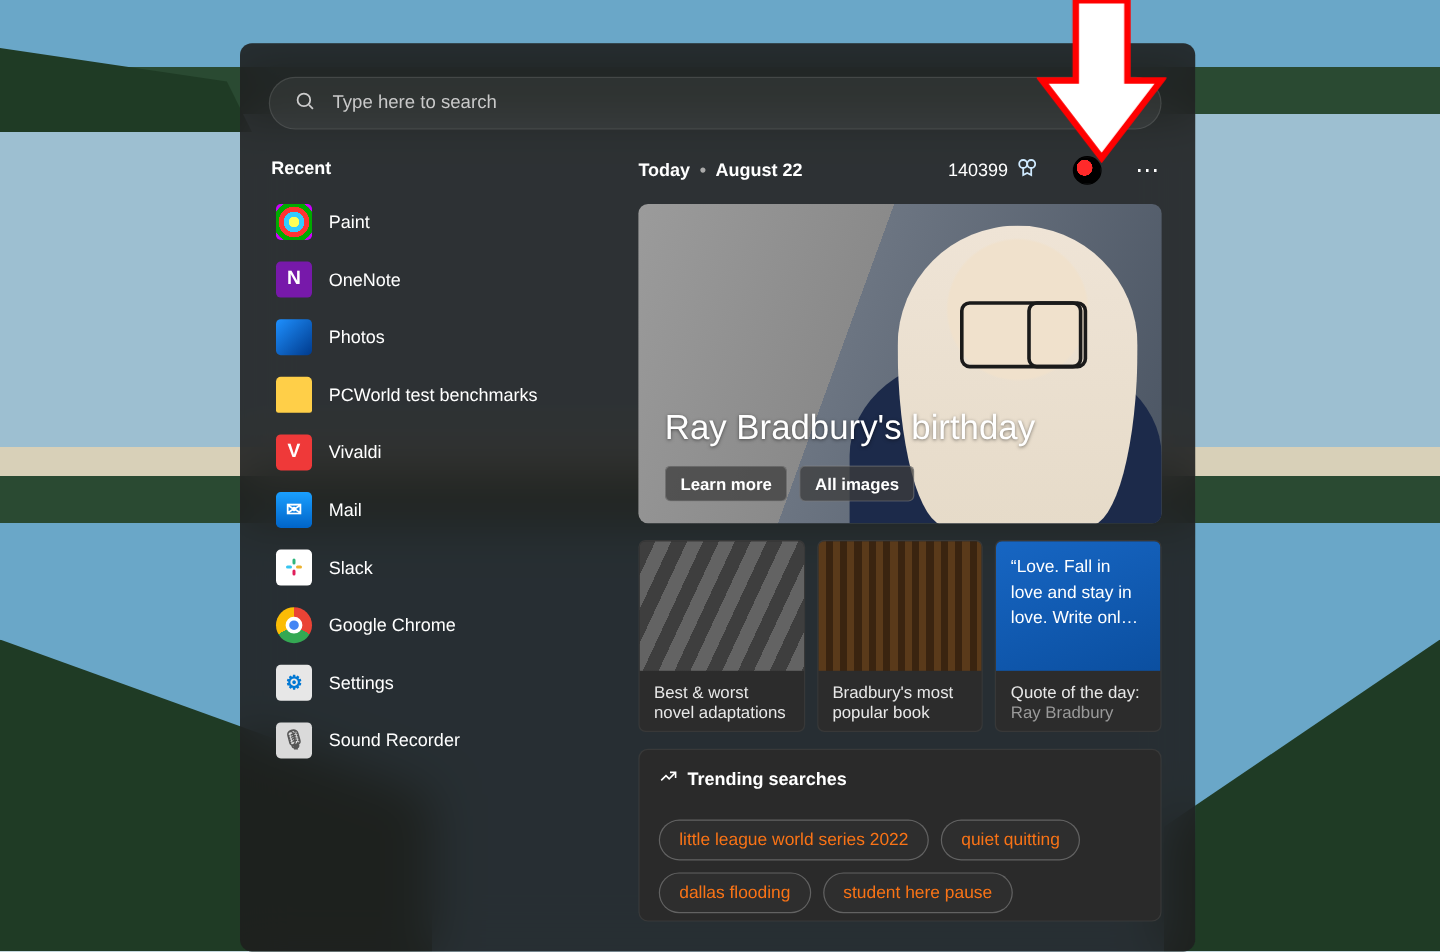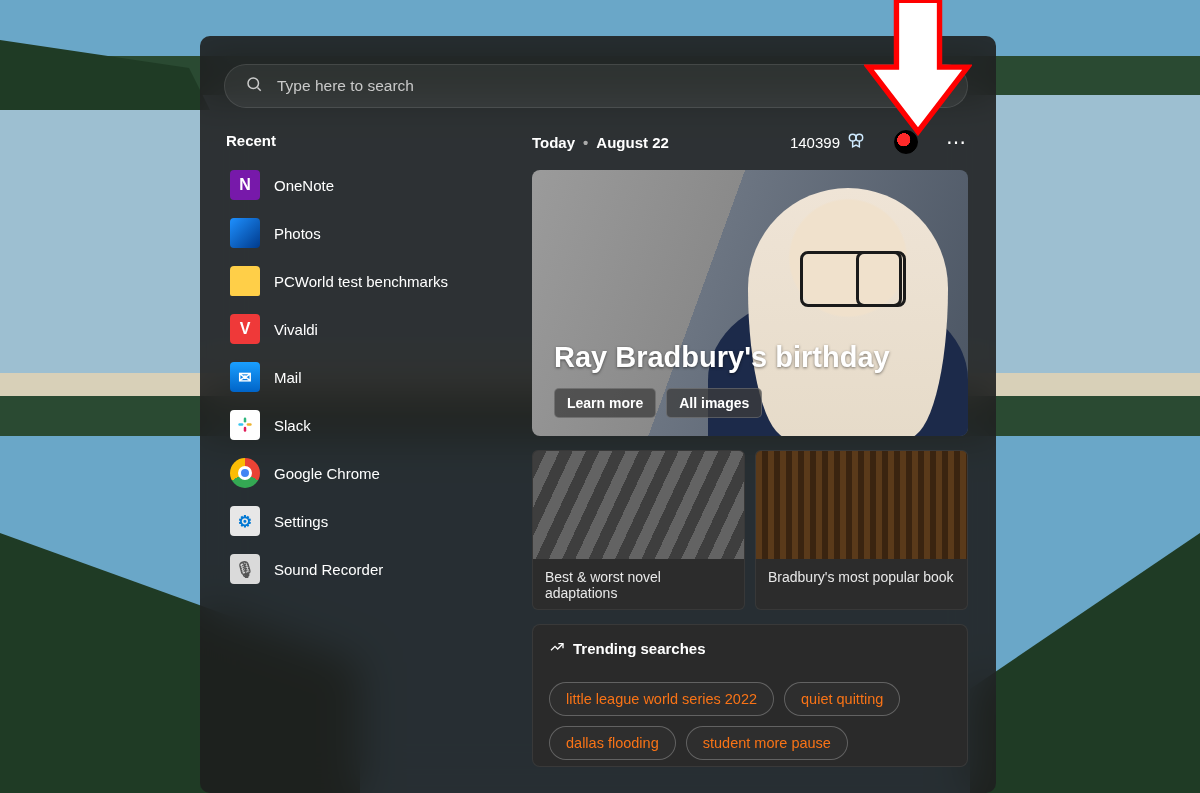--- a/index.html
+++ b/index.html
@@ -118,21 +118,21 @@
   .hero .portrait::after{
     content:""; position:absolute; left:54%; top:25%; width:22%; height:20%;
     border:3px solid #1a1a1a; border-radius:8px;
   }
   .hero .suit {
     position:absolute; right:0; bottom:0; width:260px; height:140px;
     background:#1c2a4a; border-radius:40% 40% 0 0 / 60% 60% 0 0;
   }
   .hero-title {
     position:absolute; left:22px; bottom:62px;
-    font-size:29px; font-weight:700; color:#fff;
+    font-size:29px; font-weight:400; color:#fff;
     text-shadow: 0 1px 3px rgba(0,0,0,.5);
   }
   .hero-chips { position:absolute; left:22px; bottom:18px; display:flex; gap:10px;font-weight:bold; }
   .chip {
     background: rgba(60,60,60,0.75); color:#fff;
     border-radius:5px; padding:6px 12px; font-size:14px; cursor:pointer;
     border:1px solid rgba(255,255,255,0.18);
   }
 
   .cards { display:flex; gap:10px; margin-top:14px; }
@@ -193,20 +193,24 @@
       </span>
       <input type="text" placeholder="Type here to search" style="">
     </div>
 
     <div class="body">
 
       <div class="left">
         <div class="section-title">Recent</div>
         <div class="recent-list">
 
+          <div class="recent-item">
+            <span class="app-icon" style="background:radial-gradient(circle,#ff5 20%,#3cf 21% 40%,#f33 41% 60%,#0a0 61% 80%,#c0f 81%);"></span>
+            <span>Paint</span>
+          </div>
 
           <div class="recent-item">
             <span class="app-icon" style="background:#7719aa;color:#fff;">N</span>
             <span>OneNote</span>
           </div>
 
           <div class="recent-item">
             <span class="app-icon" style="background:linear-gradient(135deg,#1e90ff,#003a8c);"></span>
             <span>Photos</span>
           </div>
@@ -298,39 +302,48 @@
             <div class="caption">
               <span>Best &amp; worst novel adaptations</span>
             </div>
           </div>
           <div class="card c2">
             <div class="thumb"></div>
             <div class="caption">
               <span>Bradbury's most popular book</span>
             </div>
           </div>
+          <div class="card c3">
+            <div class="thumb">
+              <span>Love. Fall in love and stay in love. Write onl…</span>
+            </div>
+            <div class="caption">
+              <span>Quote of the day:</span><br>
+              <span class="sub">Ray Bradbury</span>
+            </div>
+          </div>
         </div>
 
         <div class="trending">
           <div class="trending-title">
             <span>
               <svg viewBox="0 0 24 24" fill="none" stroke="#fff" stroke-width="2">
                 <path d="M3 17l6-6 4 4 8-8"></path>
                   <path d="M14 7h7v7"></path>
               </svg>
             </span>
             <span>Trending searches</span>
           </div>
           <div class="pill-row">
             <div class="pill">little league world series 2022</div>
             <div class="pill">quiet quitting</div>
           </div>
           <div class="pill-row" style="margin-top:10px;">
             <div class="pill">dallas flooding</div>
-            <div class="pill">student more pause</div>
+            <div class="pill">student here pause</div>
           </div>
         </div>
       </div>
     </div>
   </div>
 
   <div class="arrow-annotation">
     <svg viewBox="0 0 100 130">
       <path d="M30 4 H70 V66 H96 L50 126 L4 66 H30 Z" fill="#ffffff" stroke="#ff0000" stroke-width="5" stroke-linejoin="miter"></path>
     </svg>

